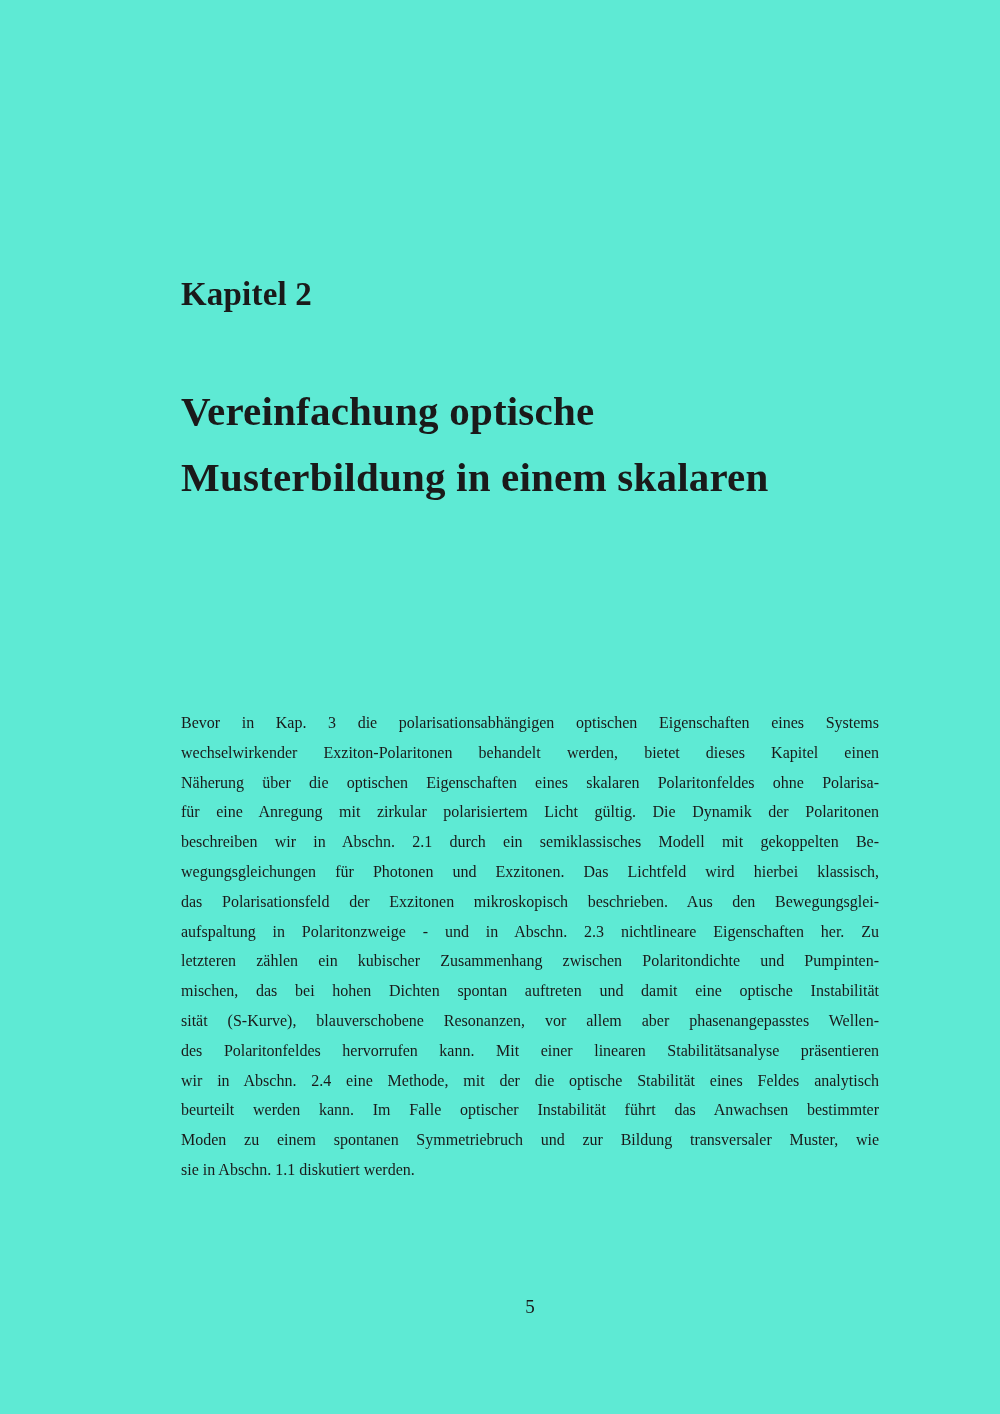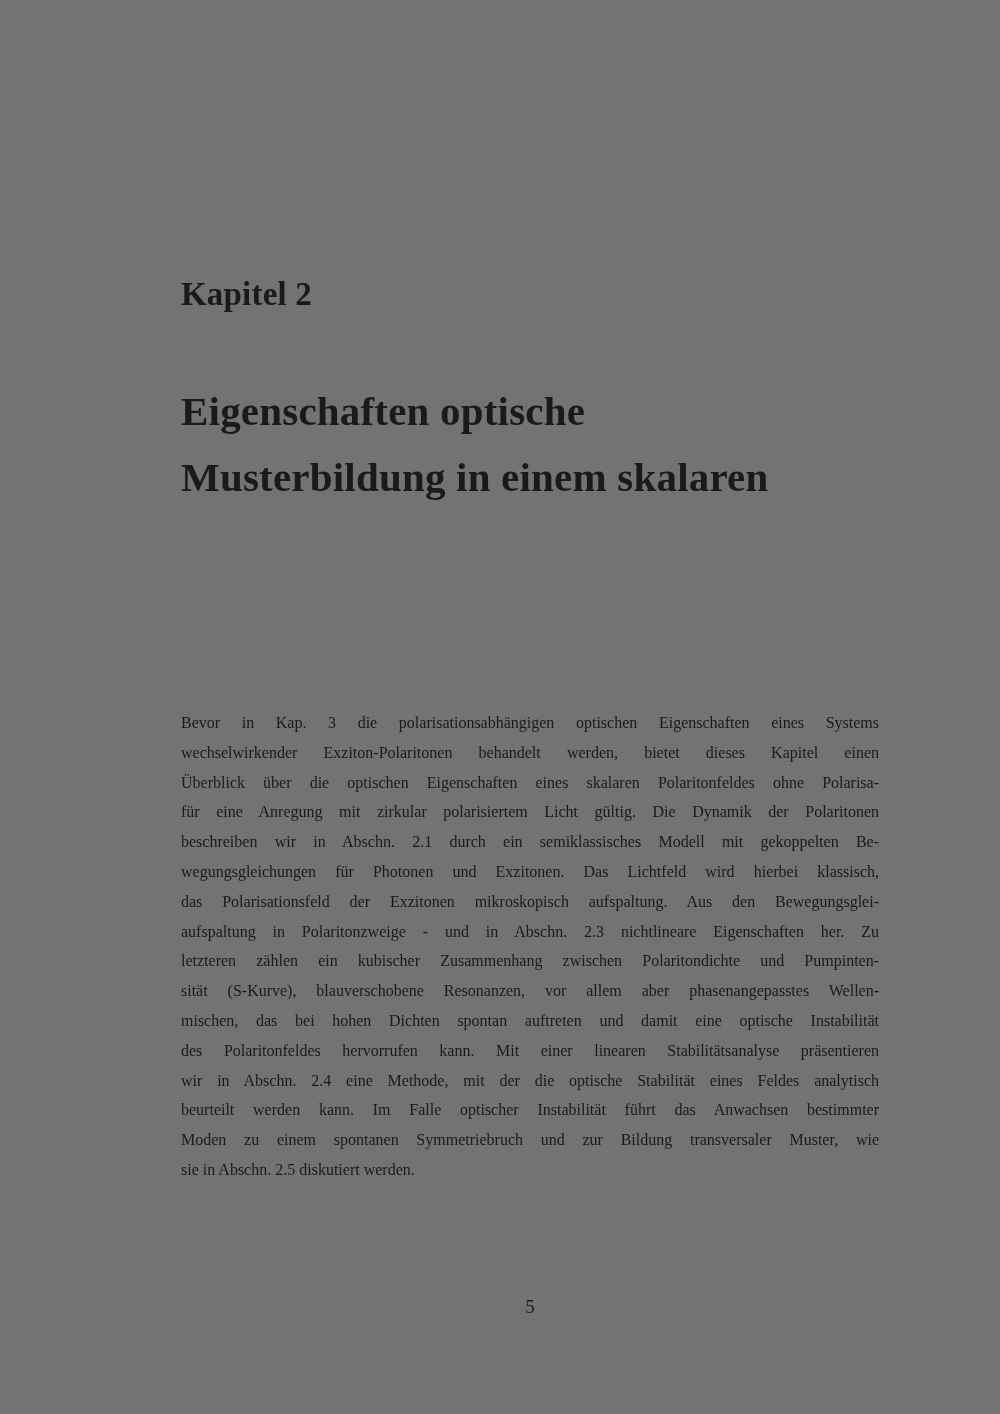--- a/index.html
+++ b/index.html
@@ -1,21 +1,21 @@
 <!DOCTYPE html>
 <html><head>
 <meta charset="utf-8">
 <style>
   * { margin: 0; padding: 0; box-sizing: border-box; }
   html, body { background: #ffffff; }
   .page {
     position: relative;
     width: 1000px;
     height: 1414px;
-    background: #737373;
+    background: #5eead4;
     font-family: "Liberation Serif", "DejaVu Serif", serif;
     color: #1a1a1a;
     overflow: hidden;
     margin: 0 auto;
   }
   .chapter-heading {
     position: absolute;
     top: 276px;
     left: 181px;
     font-size: 33px;
@@ -62,38 +62,38 @@
   }
 </style>
 </head>
 <body>
 
 <div class="page">
 
   <div class="chapter-heading">Kapitel 2</div>
 
   <h1 class="chapter-title">
-      <div class="title-line">Eigenschaften optische</div>
+      <div class="title-line">Vereinfachung optische</div>
       <div class="title-line">Musterbildung in einem skalaren</div>
     </h1>
 
   <div class="body-paragraph">
       <div class="body-line">Bevor in Kap. 3 die polarisationsabhängigen optischen Eigenschaften eines Systems</div>
       <div class="body-line">wechselwirkender Exziton-Polaritonen behandelt werden, bietet dieses Kapitel einen</div>
-      <div class="body-line">Überblick über die optischen Eigenschaften eines skalaren Polaritonfeldes ohne Polarisa-</div>
+      <div class="body-line">Näherung über die optischen Eigenschaften eines skalaren Polaritonfeldes ohne Polarisa-</div>
       <div class="body-line">für eine Anregung mit zirkular polarisiertem Licht gültig. Die Dynamik der Polaritonen</div>
       <div class="body-line">beschreiben wir in Abschn. 2.1 durch ein semiklassisches Modell mit gekoppelten Be-</div>
       <div class="body-line">wegungsgleichungen für Photonen und Exzitonen. Das Lichtfeld wird hierbei klassisch,</div>
-      <div class="body-line">das Polarisationsfeld der Exzitonen mikroskopisch aufspaltung. Aus den Bewegungsglei-</div>
+      <div class="body-line">das Polarisationsfeld der Exzitonen mikroskopisch beschrieben. Aus den Bewegungsglei-</div>
       <div class="body-line">aufspaltung in Polaritonzweige - und in Abschn. 2.3 nichtlineare Eigenschaften her. Zu</div>
       <div class="body-line">letzteren zählen ein kubischer Zusammenhang zwischen Polaritondichte und Pumpinten-</div>
+      <div class="body-line">mischen, das bei hohen Dichten spontan auftreten und damit eine optische Instabilität</div>
       <div class="body-line">sität (S-Kurve), blauverschobene Resonanzen, vor allem aber phasenangepasstes Wellen-</div>
-      <div class="body-line">mischen, das bei hohen Dichten spontan auftreten und damit eine optische Instabilität</div>
       <div class="body-line">des Polaritonfeldes hervorrufen kann. Mit einer linearen Stabilitätsanalyse präsentieren</div>
       <div class="body-line">wir in Abschn. 2.4 eine Methode, mit der die optische Stabilität eines Feldes analytisch</div>
       <div class="body-line">beurteilt werden kann. Im Falle optischer Instabilität führt das Anwachsen bestimmter</div>
       <div class="body-line">Moden zu einem spontanen Symmetriebruch und zur Bildung transversaler Muster, wie</div>
-      <div class="body-line last-line">sie in Abschn. 2.5 diskutiert werden.</div>
+      <div class="body-line last-line">sie in Abschn. 1.1 diskutiert werden.</div>
     </div>
 
   <div class="page-number">5</div>
 
 </div>
 
 </body></html>

